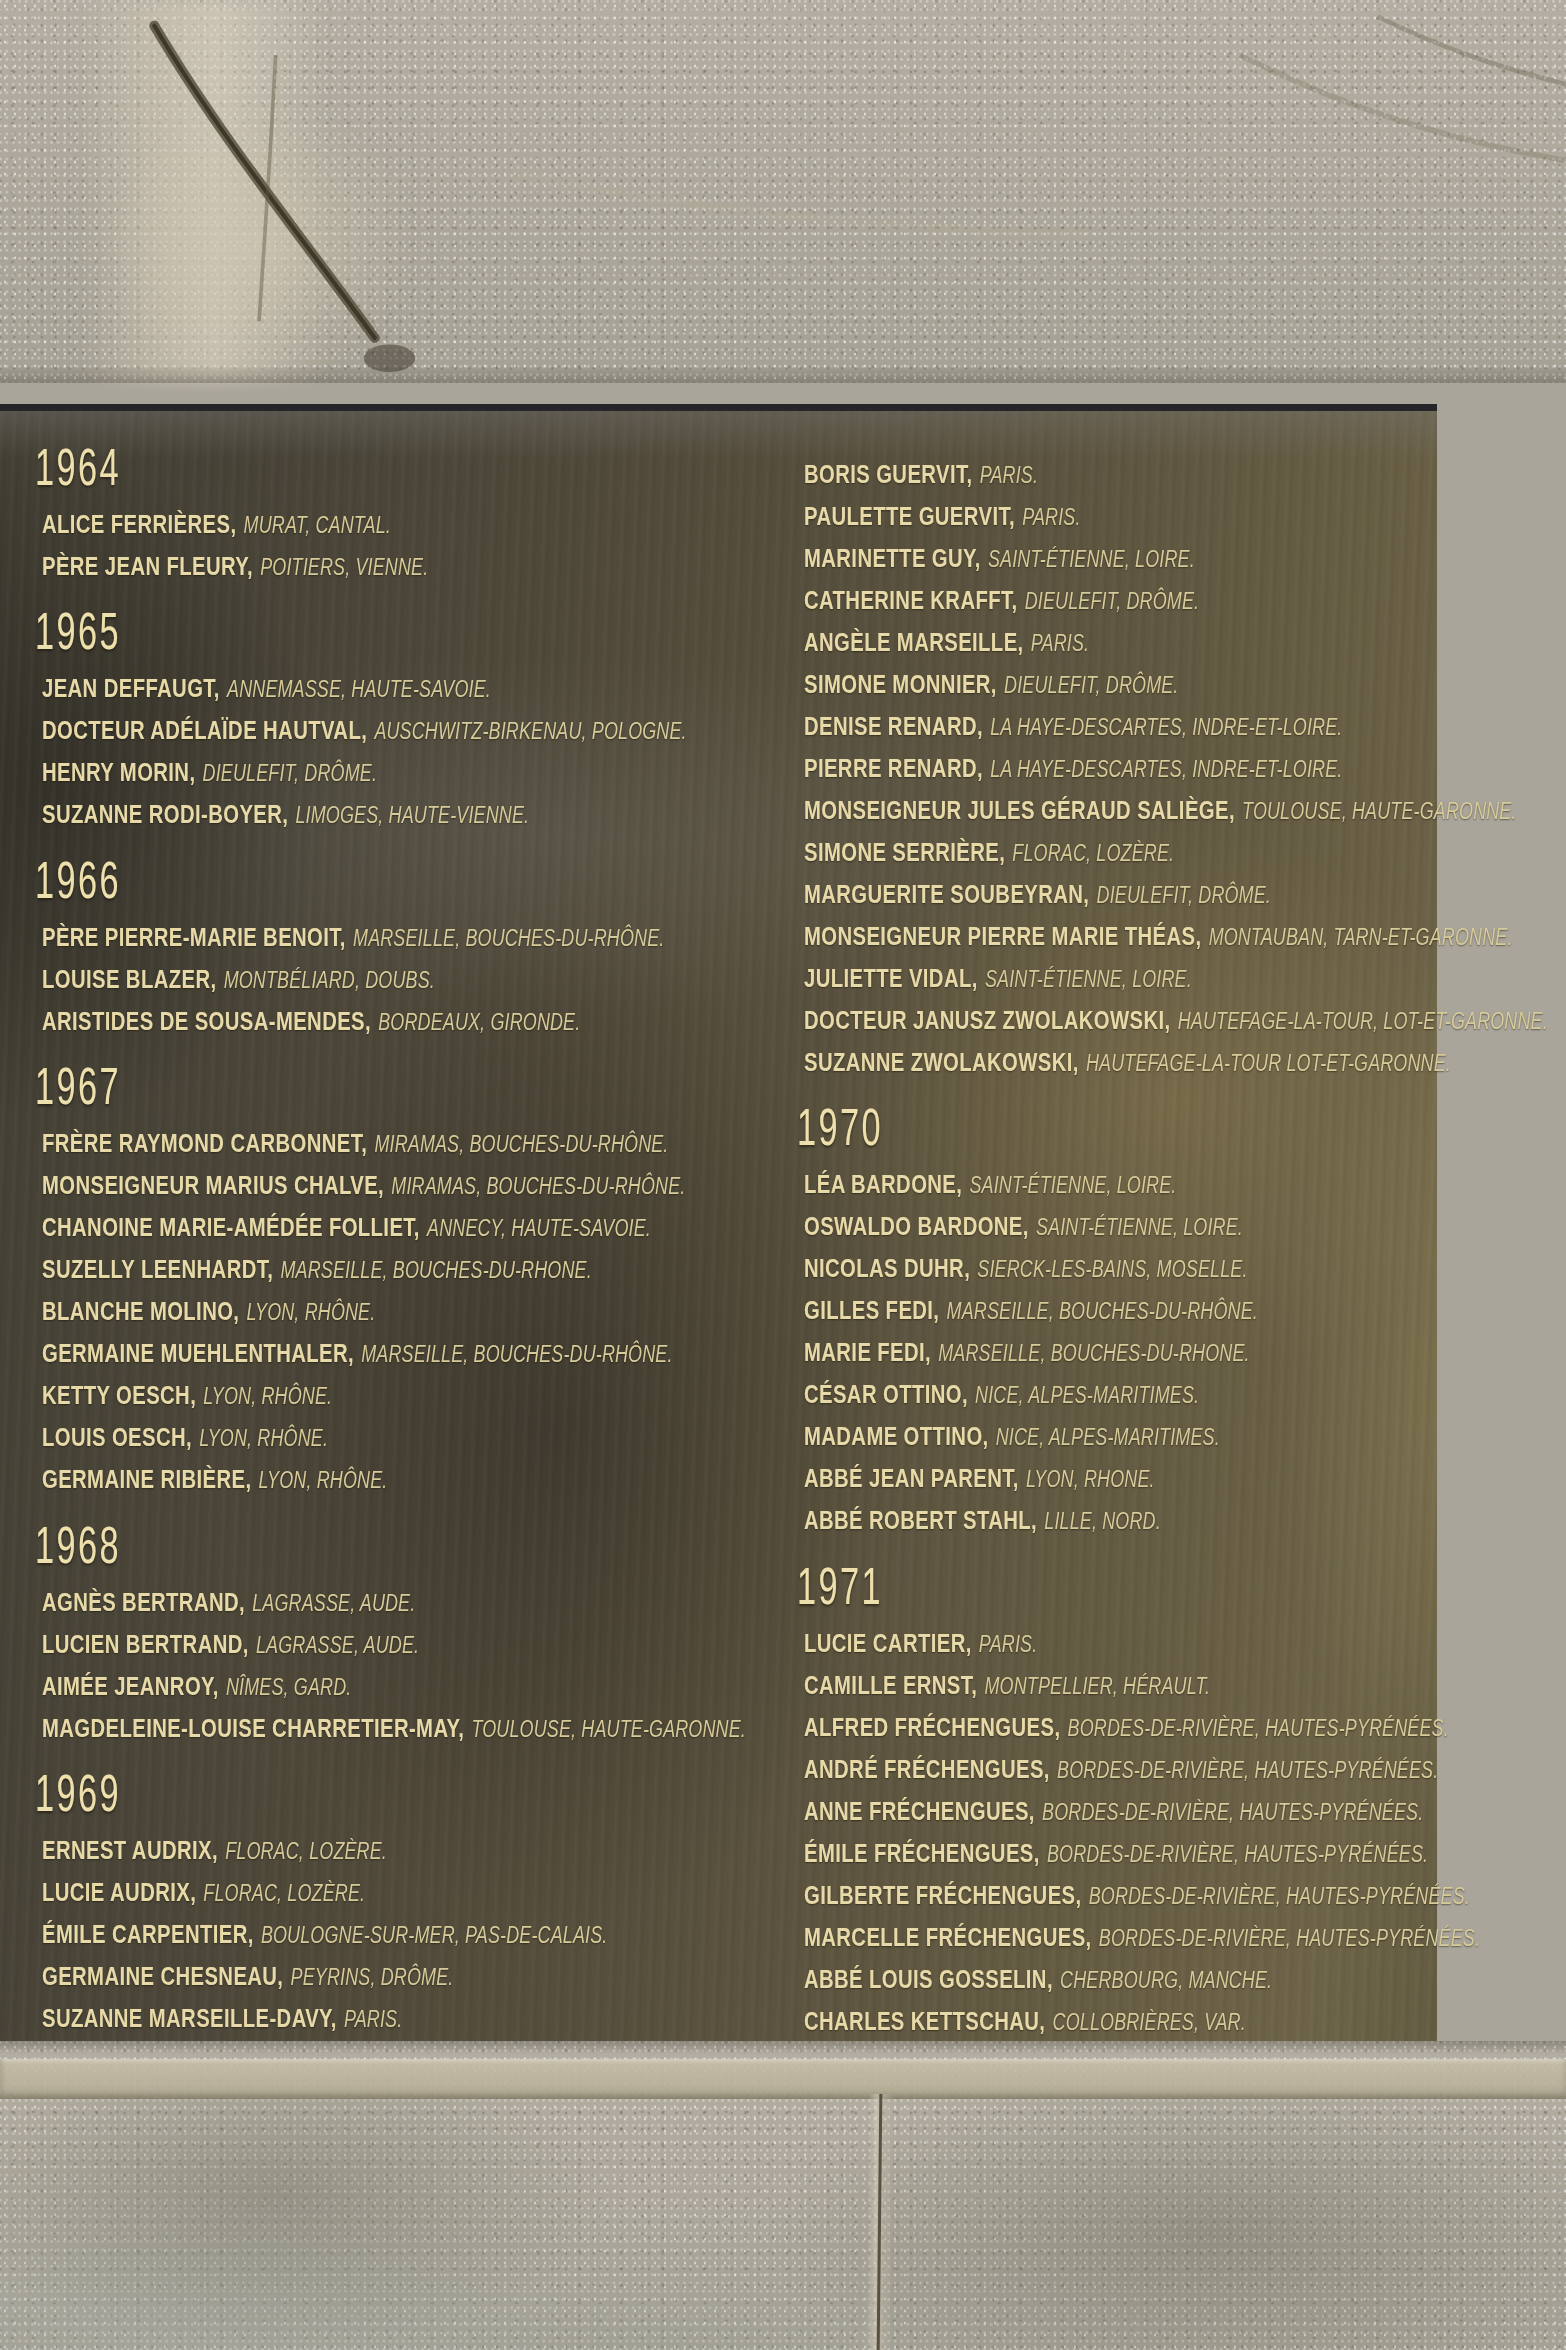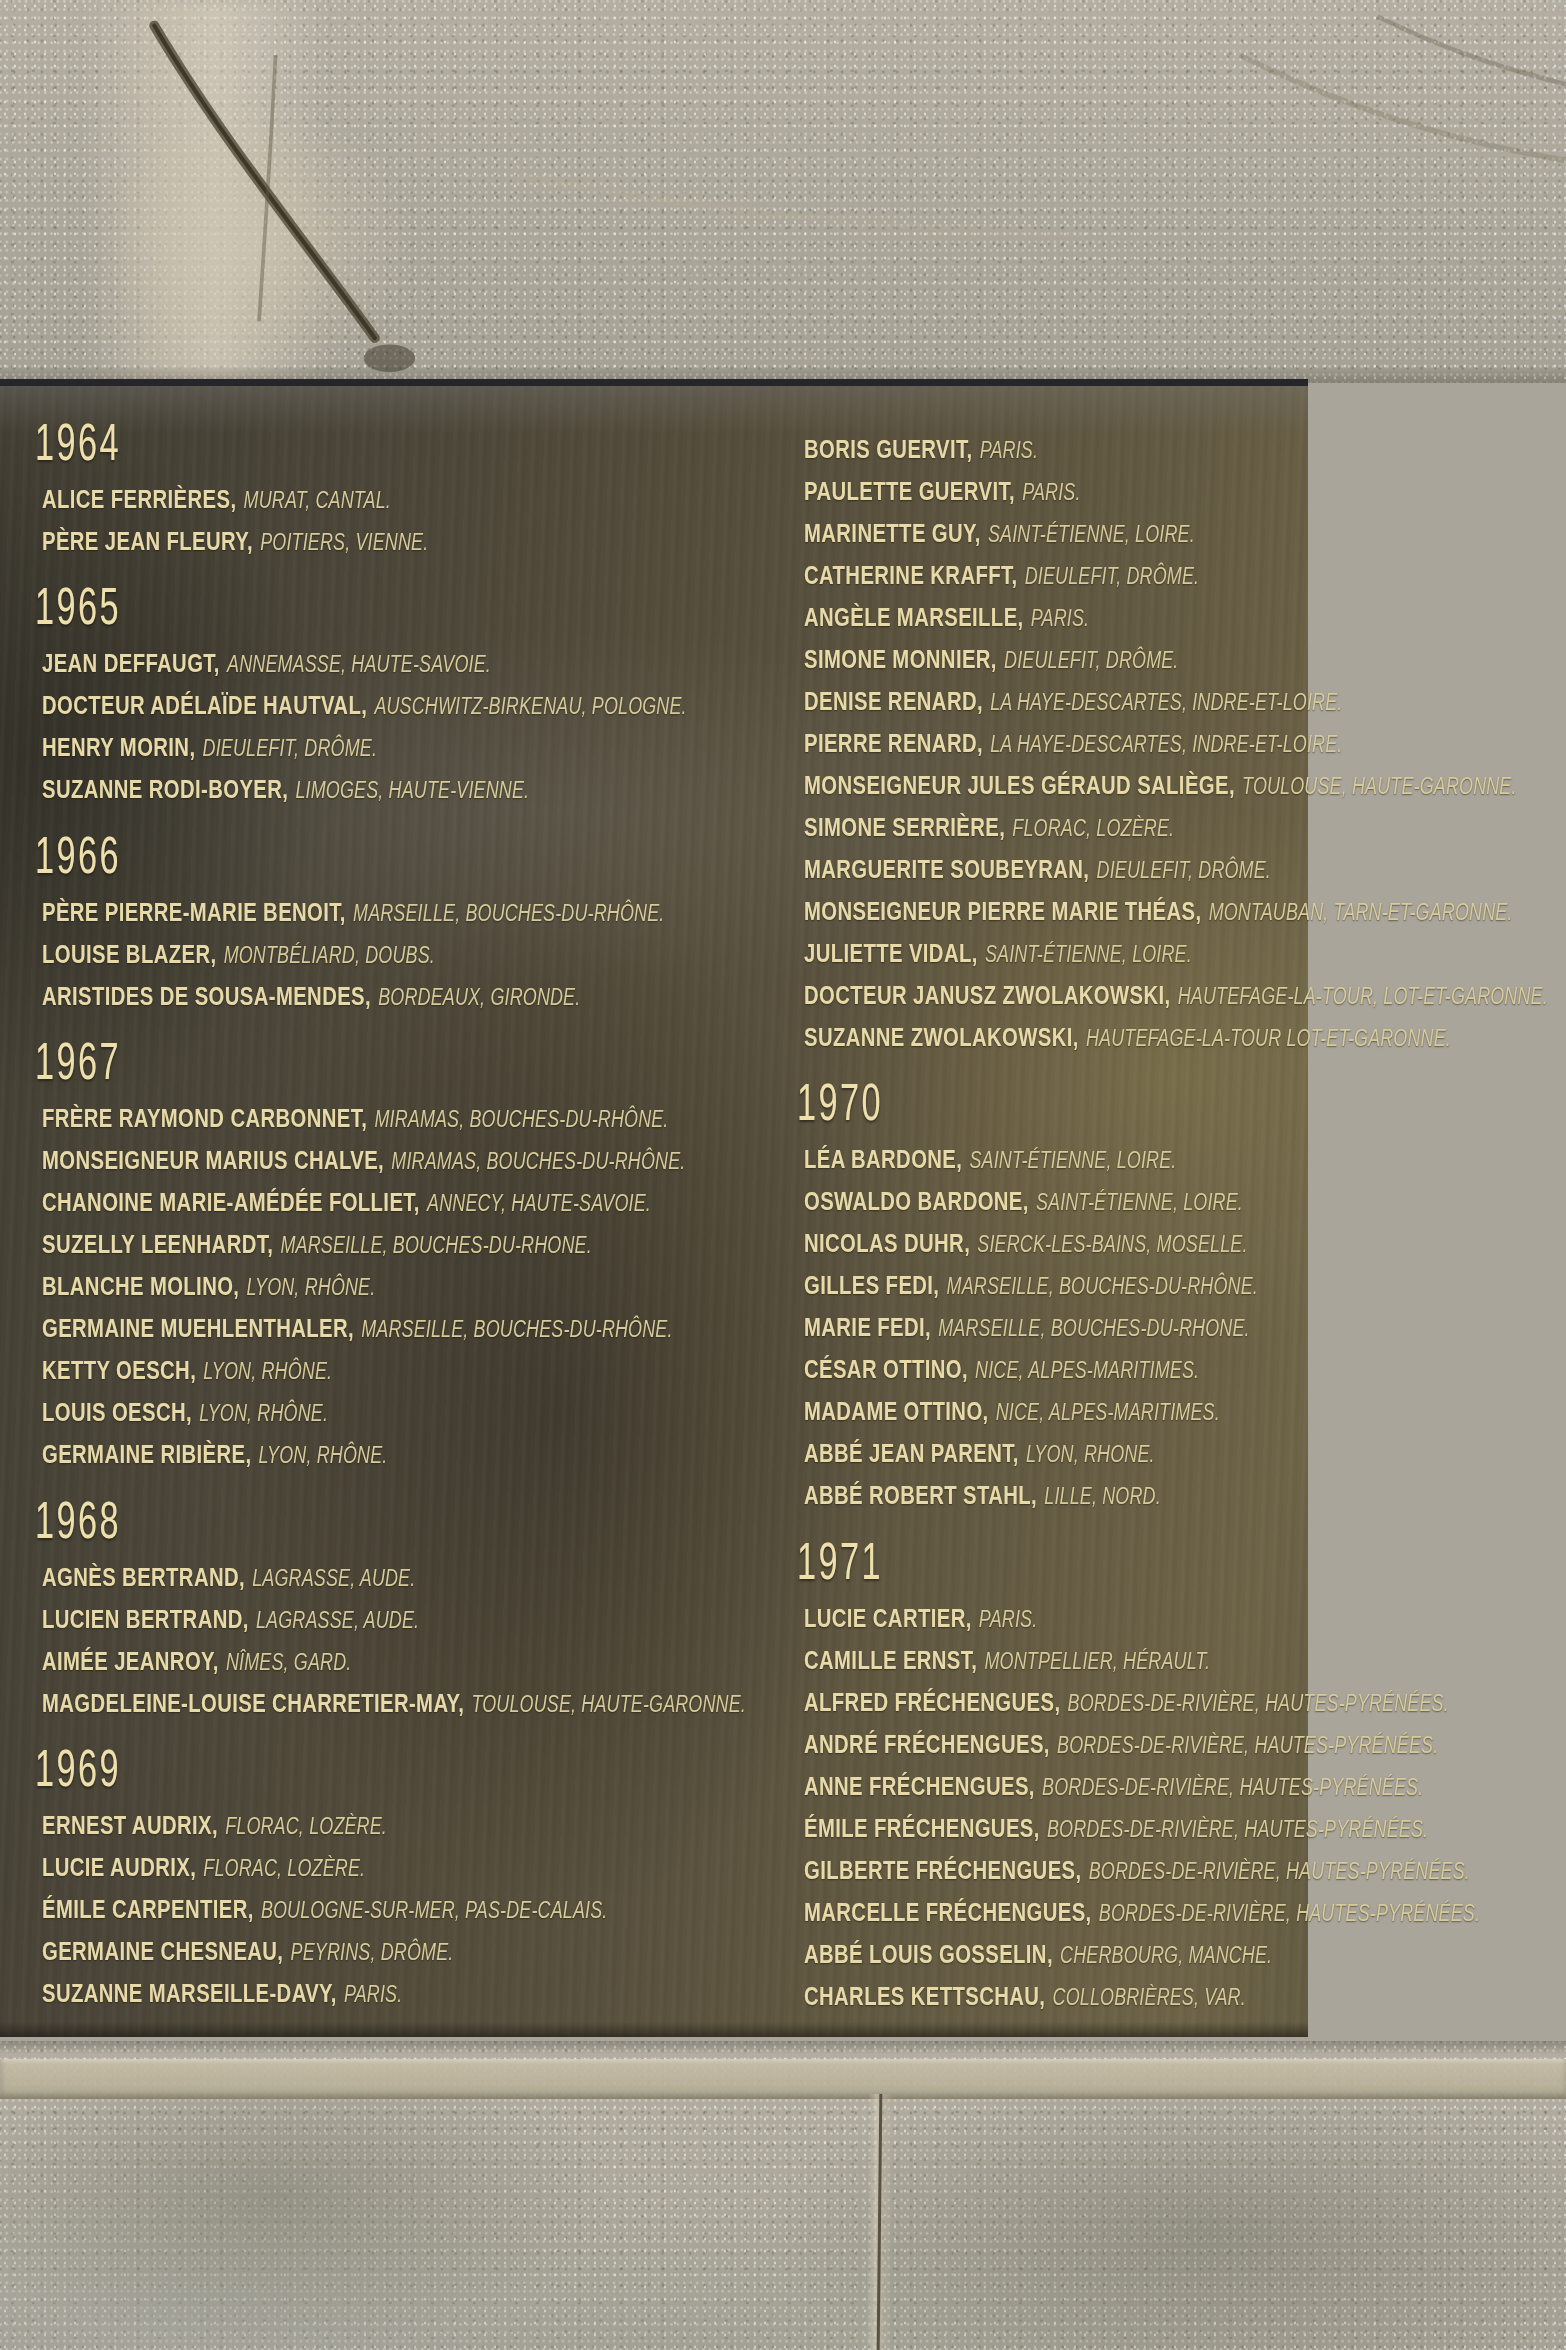--- a/index.html
+++ b/index.html
@@ -59,21 +59,21 @@
     left:867px;top:53px;width:26px;height:257px;position:absolute;
     background:linear-gradient(90deg, transparent, rgba(214,206,188,0.55) 32%, rgba(192,184,166,0.5) 55%, transparent);
     transform:rotate(0.6deg);
   }
   .mortar-v::after{
     content:"";position:absolute;left:11px;top:0;width:2.8px;height:100%;
     background:rgba(62,58,42,0.8);
   }
   
   .plaque{
-    position:absolute;left:0;top:379px;width:1308px;height:1658px;
+    position:absolute;left:0;top:404px;width:1437px;height:1658px;
     background:
       radial-gradient(ellipse 386px 478px at 55px 386px,  rgba(25,24,20,0.40), transparent 70%),
       radial-gradient(ellipse 478px 716px at 560px 1029px, rgba(22,21,18,0.32), transparent 70%),
       radial-gradient(ellipse 826px 386px at 964px 1947px,rgba(18,17,14,0.38), transparent 72%),
       radial-gradient(ellipse 459px 275px at 138px 1974px, rgba(20,19,16,0.28), transparent 70%),
       radial-gradient(ellipse 496px 395px at 1166px 698px, rgba(172,152,92,0.26), transparent 70%),
       radial-gradient(ellipse 404px 661px at 1561px 992px,rgba(178,158,96,0.32), transparent 72%),
       radial-gradient(ellipse 826px 239px at 551px 432px,  rgba(142,142,138,0.16), transparent 75%),
       linear-gradient(100deg,#433f34 0%,#4a4538 22%,#524b3b 40%,#5a523e 58%,#655c43 78%,#6d6448 92%,#645c42 100%);
   }

